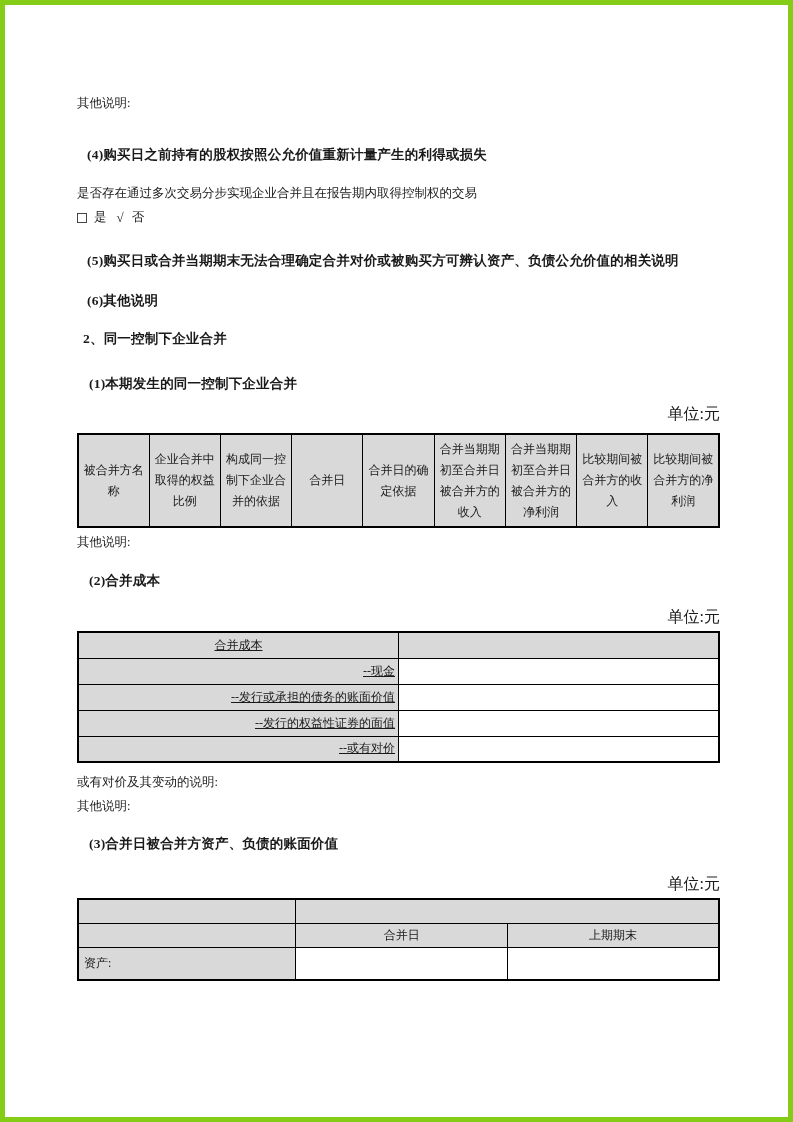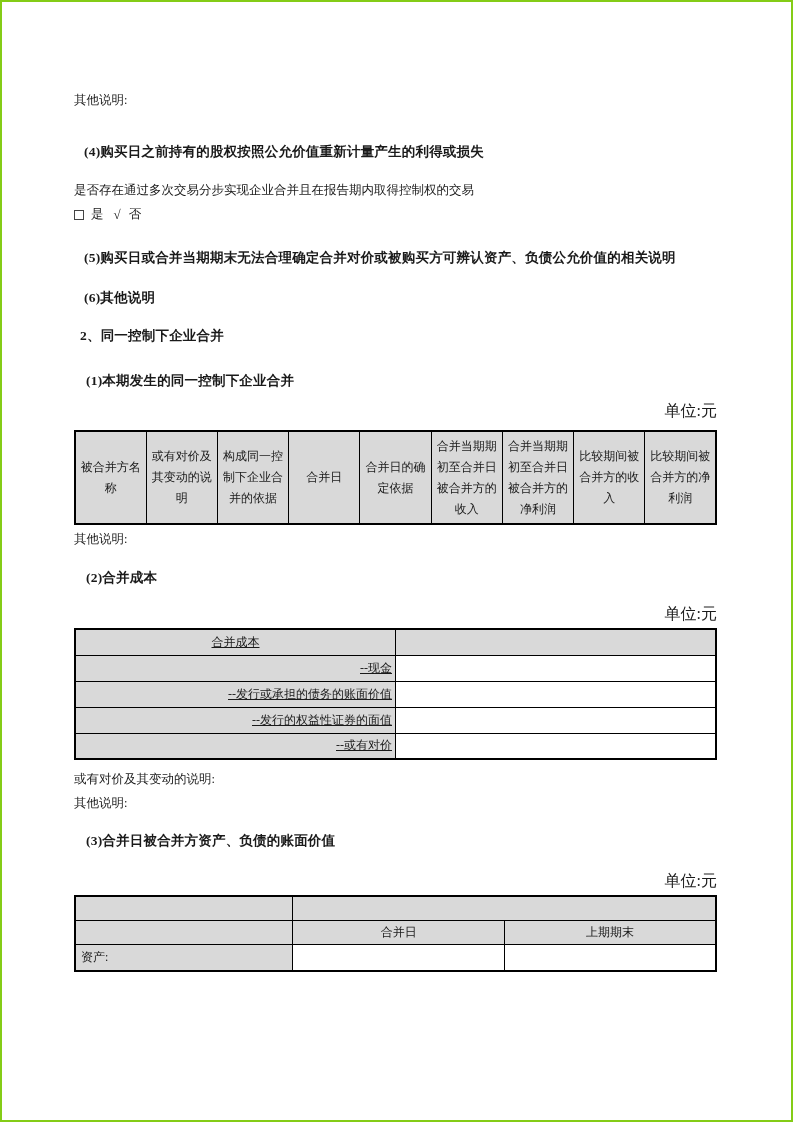--- a/index.html
+++ b/index.html
@@ -1,20 +1,20 @@
 <!DOCTYPE html>
 <html><head>
 <meta charset="utf-8">
 <style>
   html,body { margin:0; padding:0; background:#ffffff; }
   .page {
     position:relative;
     width:793px; height:1122px;
     background:#ffffff;
-    border:2px solid #84cc16;
+    border:5px solid #84cc16;
     box-sizing:border-box;
     font-family:"Liberation Serif","DejaVu Serif",serif;
     color:#1a1a1a;
     overflow:hidden;
   }
   .content { position:absolute; left:72px; top:0; width:643px; }
 
   .note { font-size:12.5px; line-height:17px; margin:0; }
   .note-top { margin-top:90px; }
 
@@ -59,21 +59,21 @@
   .t2 .t2-head { text-align:center; }
   .t2 .t2-label { text-align:right; padding-left:5px; }
 
   .contingent { margin-top:11px; }
   .note-bottom { margin-top:7px; }
 
   .t3 { margin-top:6px; }
   .t3 td { font-size:12px; vertical-align:middle; }
   .t3 .r1 td { height:24px; }
   .t3 .r2 td { height:24px; text-align:center; }
-  .t3 .r3 td { height:27px; }
+  .t3 .r3 td { height:33px; }
   .t3 .t3-label { text-align:left; padding-left:5px; }
 </style>
 </head>
 <body>
 
 <div class="page">
   <div class="content">
 
     <p class="note note-top">其他说明:</p>
 
@@ -95,21 +95,21 @@
     <p class="hbold hsec">2、同一控制下企业合并</p>
 
     <p class="hbold h21">(1)本期发生的同一控制下企业合并</p>
 
     <p class="unit unit-1">单位:元</p>
 
     <table class="t1">
       <tbody>
           <tr>
         <th class="gray">被合并方名称</th>
-        <th class="gray">或有对价及其变动的说明</th>
+        <th class="gray">企业合并中取得的权益比例</th>
         <th class="gray">构成同一控制下企业合并的依据</th>
         <th class="gray">合并日</th>
         <th class="gray">合并日的确定依据</th>
         <th class="gray">合并当期期初至合并日被合并方的收入</th>
         <th class="gray">合并当期期初至合并日被合并方的净利润</th>
         <th class="gray">比较期间被合并方的收入</th>
         <th class="gray">比较期间被合并方的净利润</th>
       </tr>
     </tbody>
       </table>

